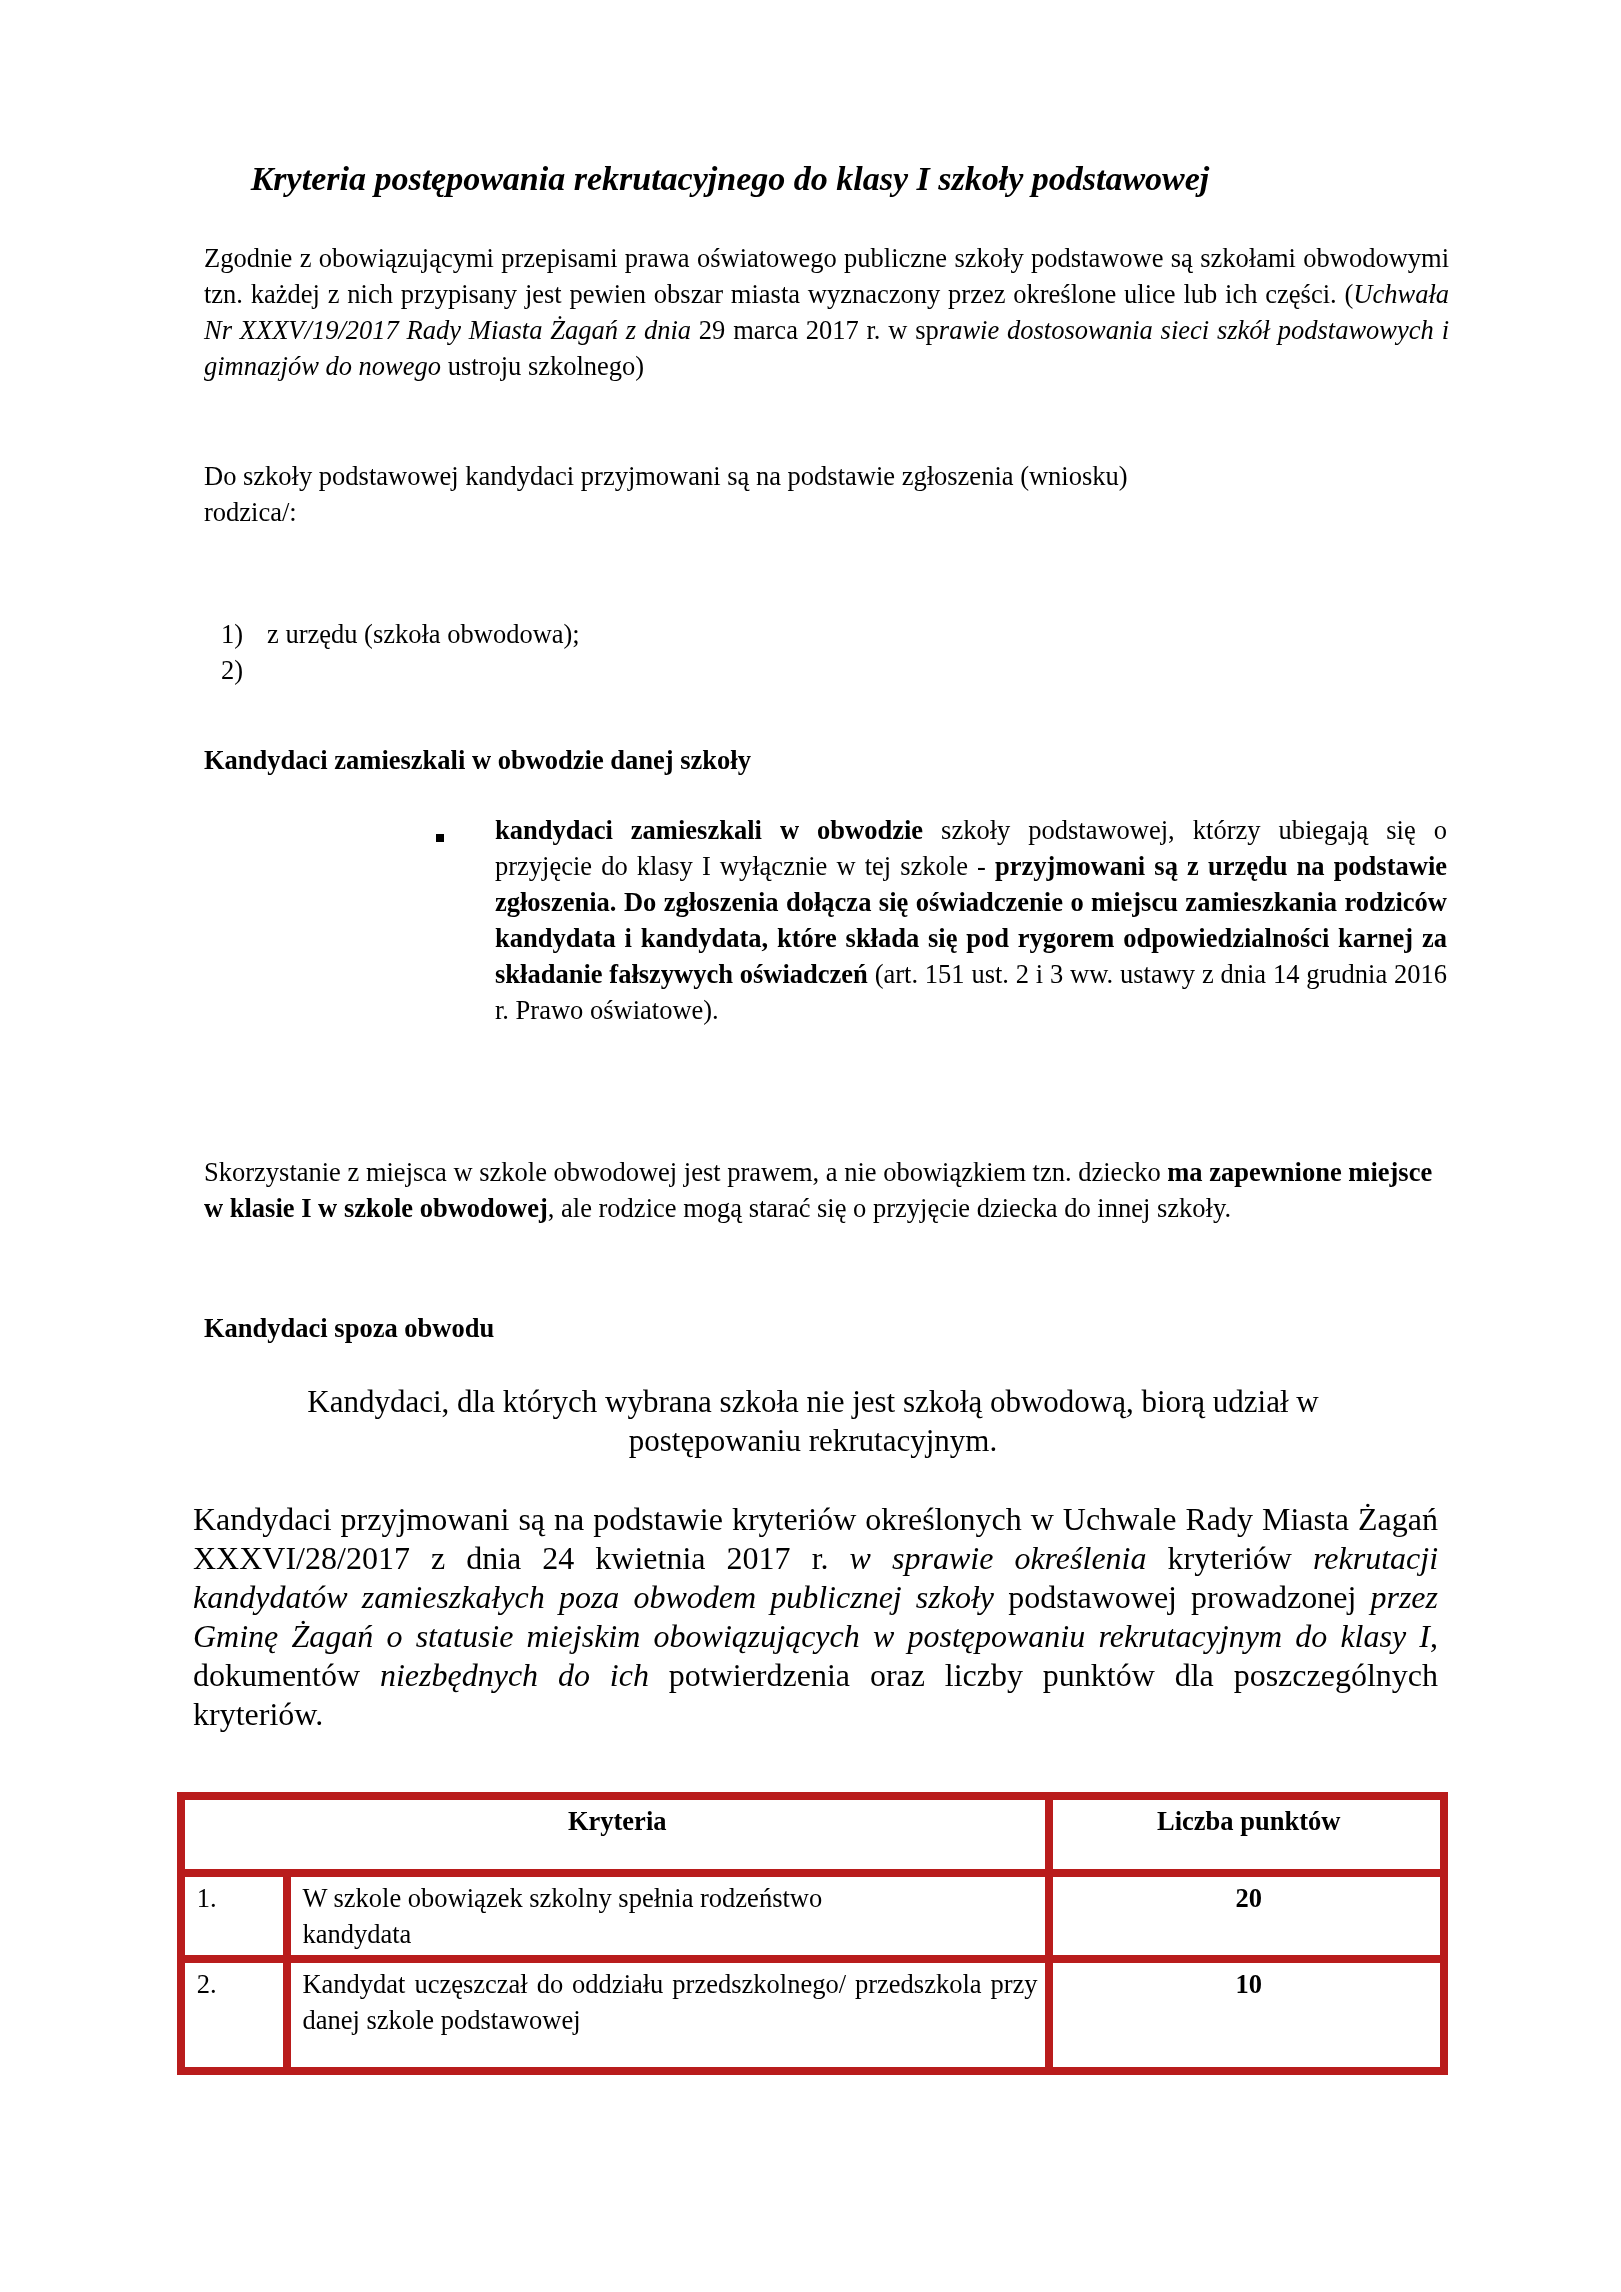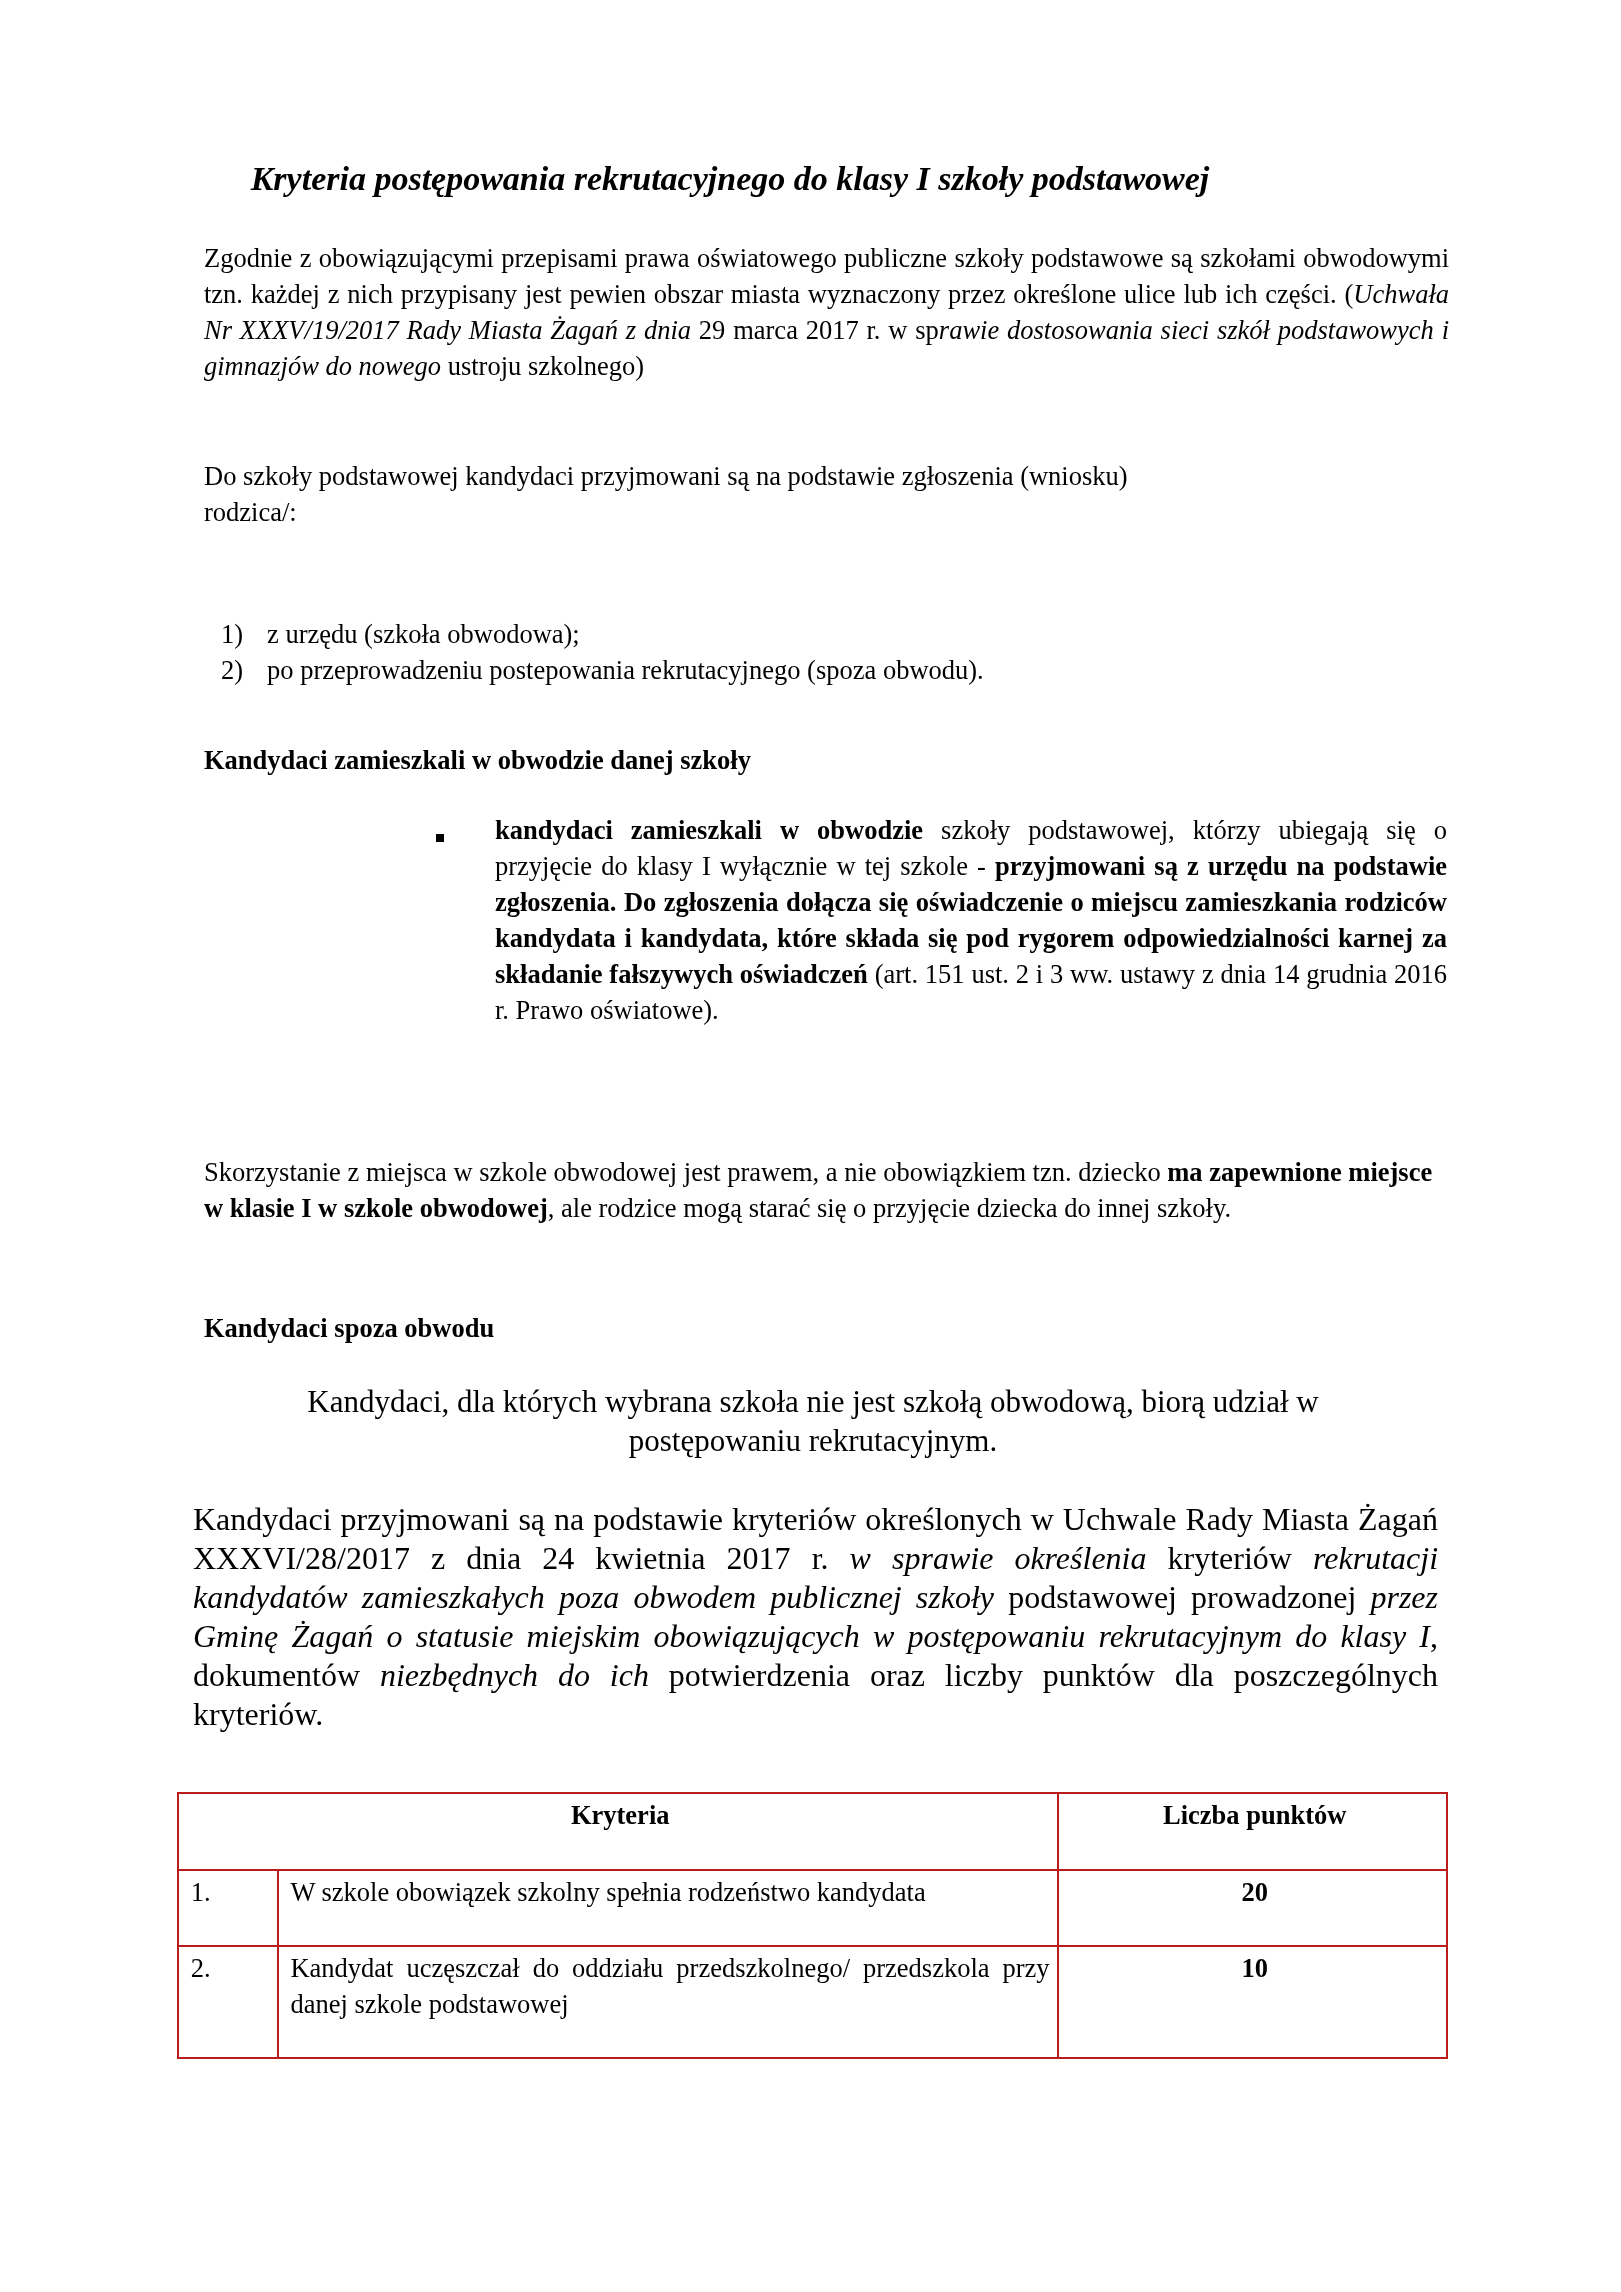--- a/index.html
+++ b/index.html
@@ -32,21 +32,21 @@
   }
   .center { text-align: center; }
   .justify { text-align: justify; }
   b { font-weight: bold; }
   i { font-style: italic; }
   table.crit {
     position: absolute; left: 177px; top: 1792px; width: 1271px;
     border-collapse: collapse; font-size: 26.5px; line-height: 36px;
   }
   table.crit td, table.crit th {
-    border: 2px solid #b91c1c; vertical-align: top; padding: 2.9px 7.8px 2.9px 11.8px;
+    border: 8px solid #b91c1c; vertical-align: top; padding: 2.9px 7.8px 2.9px 11.8px;
   }
   table.crit th { font-weight: bold; text-align: center; }
   .col-num { width: 78px; }
   .col-pts { width: 367px; text-align: center; font-weight: bold; }
   .hdr-row { height: 77px; }
   .row1 { height: 76px; }
   .row2 { height: 112px; }
 </style>
 </head>
 <body>
@@ -61,21 +61,20 @@
   <p style="width:990px;">Do szkoły podstawowej kandydaci przyjmowani są na podstawie zgłoszenia (wniosku) rodzica/:</p>
 </div>
 
 <div class="abs list" style="top:616px;">
   <div class="li">
     <span class="num">1)</span>
     <span>z urzędu (szkoła obwodowa);</span>
   </div>
   <div class="li">
     <span class="num">2)</span>
-    <span>po przeprowadzeniu postepowania rekrutacyjnego (spoza obwodu).</span>
   </div>
 </div>
 
 <div class="abs para head" style="top:742px;">Kandydaci zamieszkali w obwodzie danej szkoły</div>
 
 <div class="abs bullet-mark"></div>
 <div class="abs bullet-block" style="top:812px;">
   <b>kandydaci zamieszkali w obwodzie</b><span> szkoły podstawowej, którzy ubiegają się o  przyjęcie do klasy I wyłącznie w tej szkole - </span><b>przyjmowani są z urzędu na   podstawie zgłoszenia. Do zgłoszenia dołącza się oświadczenie o miejscu zamieszkania rodziców kandydata i kandydata, które składa się pod rygorem odpowiedzialności karnej za składanie fałszywych oświadczeń</b><span> (art. 151 ust. 2 i 3 ww. ustawy z dnia 14  grudnia 2016 r. Prawo oświatowe).</span>
 </div>
 

